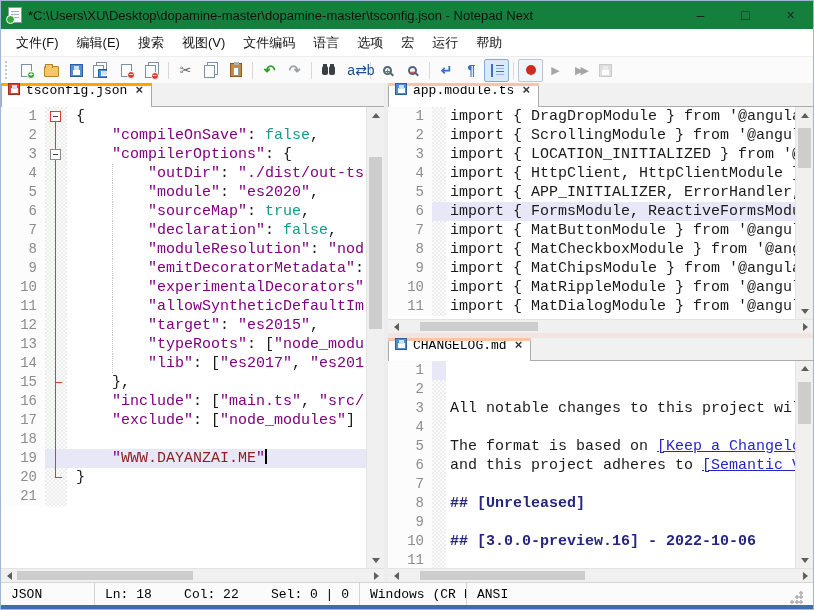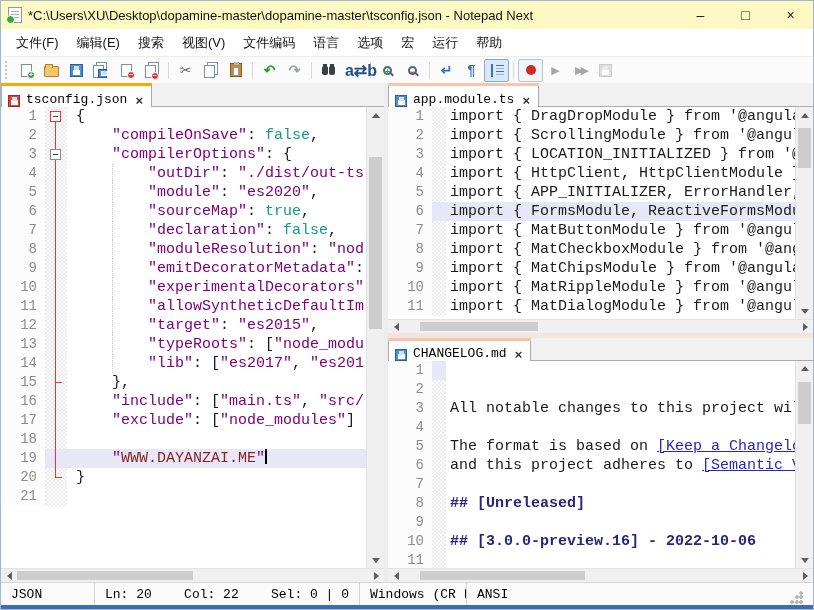--- a/index.html
+++ b/index.html
@@ -5,21 +5,21 @@
   * { margin:0; padding:0; box-sizing:border-box; }
   html,body { width:814px; height:610px; }
   body {
     font-family:"Liberation Sans", sans-serif;
     background:#FFFFFF;
     border:1px solid #9DB8D2;
     display:flex; flex-direction:column;
     overflow:hidden; position:relative;
   }
   
-  .titlebar { height:28px; background:#fef9c3; display:flex; align-items:center; padding-left:7px; flex:0 0 auto; }
+  .titlebar { height:28px; background:#15803d; display:flex; align-items:center; padding-left:7px; flex:0 0 auto; }
   .app-icon { width:14px; height:16px; background:#FDFDFD; border:1px solid #8A9BAA; position:relative; margin-right:6px; }
   .app-icon::before { content:""; position:absolute; left:2px; top:3px; right:2px; height:1px; background:#9FB3C4; box-shadow:0 3px 0 #9FB3C4, 0 6px 0 #9FB3C4; }
   .app-icon::after { content:""; position:absolute; left:-3px; bottom:-2px; width:7px; height:7px; border-radius:50%; background:#37A93C; border:1px solid #FFF; }
   .title-text { font-size:13px; color:#111; white-space:nowrap; overflow:hidden; }
   .win-controls { margin-left:auto; display:flex; height:100%; }
   .win-btn { width:45px; height:100%; display:flex; align-items:center; justify-content:center; font-size:14px; color:#222; }
   
   .menubar { height:27px; display:flex; align-items:center; padding-left:6px; background:#FFFFFF; flex:0 0 auto; font-size:13px; color:#111; }
   .menu-item { padding:4px 9px; white-space:nowrap; }
   
@@ -56,21 +56,21 @@
   
   .main { flex:1 1 auto; display:flex; min-height:0; }
   .pane-col-left { width:383px; display:flex; flex-direction:column; }
   .vsplitter { width:4px; background:#EDEDED; }
   .pane-col-right { flex:1; display:flex; flex-direction:column; min-width:0; }
   .hsplitter { height:5px; background:#F2E4E0; }
   .pane { display:flex; flex-direction:column; min-height:0; }
   
   .tabbar { height:24px; background:#F1F1F1; border-bottom:1px solid #ABABAB; display:flex; align-items:stretch; flex:0 0 auto; }
   .tabbar.short { height:23px; }
-  .tab { display:flex; align-items:flex-end; gap:6px; background:#FFFFFF; border-right:1px solid #ABABAB; border-left:1px solid #ABABAB; padding:0 8px 0 6px; margin-bottom:-1px; position:relative; }
+  .tab { display:flex; align-items:flex-start; gap:6px; background:#FFFFFF; border-right:1px solid #ABABAB; border-left:1px solid #ABABAB; padding:0 8px 0 6px; margin-bottom:-1px; position:relative; }
   .tab .accent { position:absolute; top:0; left:-1px; right:-1px; height:3px; }
   .tab-label { font-family:"Liberation Mono", monospace; font-size:13px; color:#000; white-space:nowrap; }
   .tab-close { font-size:13px; font-weight:bold; color:#333; margin-left:2px; line-height:1; }
   
   .editor { flex:1 1 auto; background:#FFF; overflow:hidden; position:relative; display:flex; min-height:0; }
   .ed-lines { flex:1 1 auto; overflow:hidden; font-family:"Liberation Mono", monospace; font-size:15px; line-height:19px; }
   .ln-row { display:flex; height:19px; position:relative; white-space:pre; }
   .gut { flex:0 0 44px; text-align:right; padding-right:8px; color:#8C8C8C; background:#FCFCFC; font-size:14px; }
   .fold { flex:0 0 22px; background:#F4F4F4; background-image:conic-gradient(#FBFBFB 25%, #EDEDED 0 50%, #FBFBFB 0 75%, #EDEDED 0); background-size:4px 4px; position:relative; }
   .fold.slim { flex-basis:14px; }
@@ -196,21 +196,21 @@
       <span class="ic-glyph" style="color:#2E9E2E;font-weight:bold;">↶</span>
     </div>
     <div class="tb-btn">
       <span class="ic-glyph" style="color:#9AA0A6;font-weight:bold;">↷</span>
     </div>
     <span class="tb-sep"></span>
     <div class="tb-btn">
       <span class="ic ic-binocular"></span>
     </div>
     <div class="tb-btn">
-      <span style="font-size:16px;color:#23508C;font-weight:bold;margin-left:15px;">a⇄b</span>
+      <span style="font-size:14px;color:#23508C;font-weight:normal;margin-left:15px;">a⇄b</span>
     </div>
     <span class="tb-sep"></span>
     <div class="tb-btn">
       <span class="ic ic-mag">
         <span class="sign" style="color:#2E9E2E;">+</span>
       </span>
     </div>
     <div class="tb-btn">
       <span class="ic ic-mag">
         <span class="sign" style="color:#CE2A20;">−</span>
@@ -404,21 +404,21 @@
     </div>
 
   </div>
 </div>
 
 <div class="statusbar">
   <div class="sb-sec" style="flex:0 0 94px;">
     <span>JSON</span>
   </div>
   <div class="sb-sec" style="flex:0 0 265px;">
-    <span>Ln: 20</span>
+    <span>Ln: 18</span>
       <span class="gap"></span>
     <span>Col: 22</span>
       <span class="gap"></span>
     <span>Sel: 0 | 0</span>
   </div>
   <div class="sb-sec" style="flex:0 0 107px;">
     <span>Windows (CR LF)</span>
   </div>
   <div class="sb-sec" style="flex:1 1 auto; border-right:none;">
     <span>ANSI</span>

